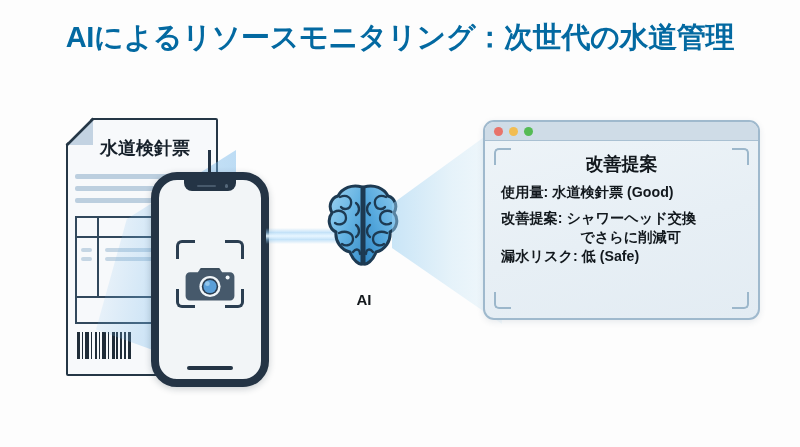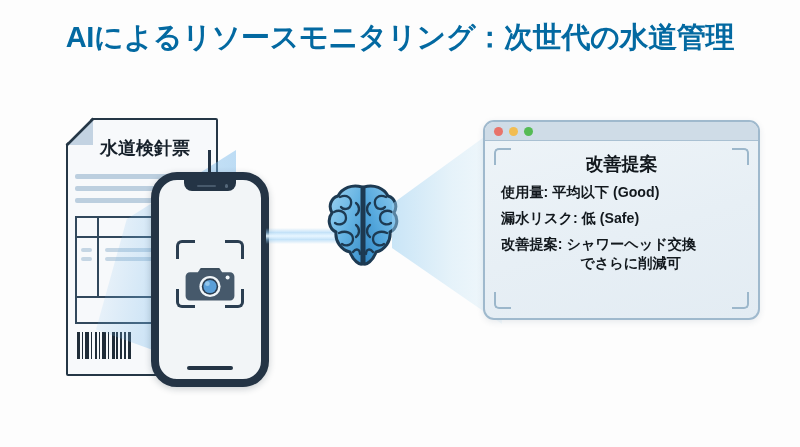--- a/index.html
+++ b/index.html
@@ -417,40 +417,41 @@
         <path d="M65 31 C59 28 53 31 53 37 C53 43 60 45 64 42"></path>
         <path d="M60 52 C53 49 46 52 46 58 C46 64 53 66 57 63"></path>
         <path d="M46 71 C43 67 39 68 39 73"></path>
         <path d="M43 22 C39 25 39 31 43 34"></path>
         <path d="M43 44 C39 47 39 53 43 56"></path>
       </g>
     </svg>
   </div>
 
   <div class="ai-label">
+    <div>AI</div>
   </div>
 
   <div class="out-cone"></div>
 
   <div class="win">
     <div class="win-bar">
       <span class="dot" style="background:#e8736a"></span>
       <span class="dot" style="background:#f2bd52"></span>
       <span class="dot" style="background:#55bb55"></span>
     </div>
 
     <div class="wb wb-tl"></div>
     <div class="wb wb-tr"></div>
     <div class="wb wb-bl"></div>
     <div class="wb wb-br"></div>
 
     <div class="win-body">
       <div class="win-heading">改善提案</div>
-      <div class="win-line">使用量: 平均以下 (Good)</div>
-      <div class="win-line">漏水リスク: 低 (Safe)</div>
+      <div class="win-line">使用量: 水道検針票 (Good)</div>
       <div class="win-line last">
         <span>改善提案: シャワーヘッド交換</span>
         <span class="wrap2">でさらに削減可</span>
       </div>
+      <div class="win-line">漏水リスク: 低 (Safe)</div>
     </div>
   </div>
 
 </div>
 
 </body></html>

